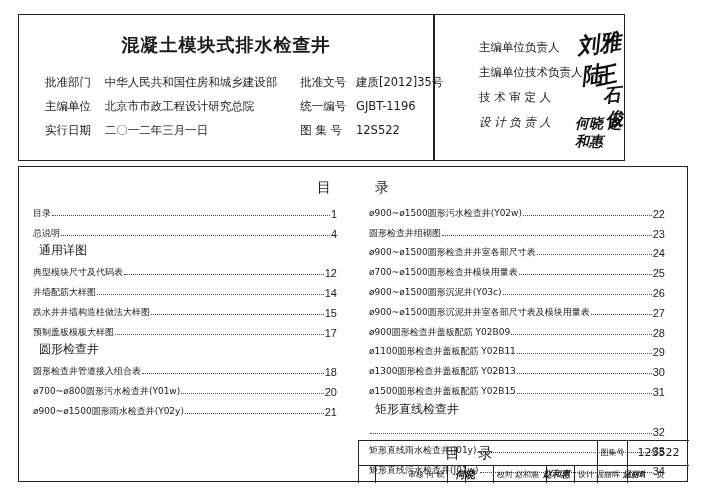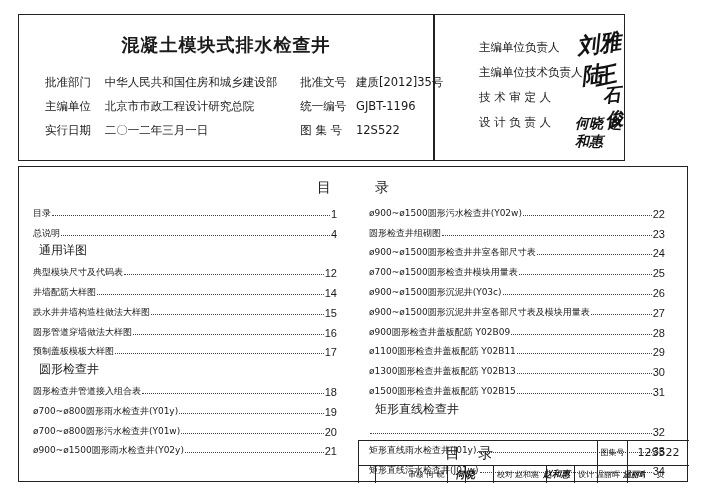--- a/index.html
+++ b/index.html
@@ -60,21 +60,21 @@
   <div class="info-row" style="top:108px;">
     <span class="lbl">实行日期</span>
     <span class="val1">二〇一二年三月一日</span>
     <span class="lbl2">图 集 号</span>
     <span>12S522</span>
   </div>
 
   <div class="resp" style="top:25px;">主编单位负责人</div>
   <div class="resp" style="top:50px;text-align:center;">主编单位技术负责人</div>
   <div class="resp" style="top:75px;">技 术 审 定 人</div>
-  <div class="resp" style="top:100px;">设 计 负 责 人</div>
+  <div class="resp" style="top:100px;font-style:italic;">设 计 负 责 人</div>
 
   <div class="sig" style="left:560px;top:14px;font-size:22px;transform:rotate(-8deg);">刘雅陆</div>
   <div class="sig" style="left:575px;top:46px;font-size:22px;transform:rotate(-12deg);">王</div>
   <div class="sig" style="left:585px;top:68px;font-size:18px;transform:rotate(-6deg);">石俊</div>
   <div class="sig" style="left:556px;top:100px;font-size:14px;">何晓 赵和惠</div>
 </div>
 
 <div id="bottom-box" class="box">
   <div id="toc-heading">
     <span class="h1">目</span>
@@ -102,39 +102,29 @@
         <span class="t">井墙配筋大样图</span>
         <span class="d"></span>
         <span class="p">14</span>
       </div>
     <div class="entry">
         <span class="t">跌水井井墙构造柱做法大样图</span>
         <span class="d"></span>
         <span class="p">15</span>
       </div>
     <div class="entry">
-        <span class="t">圆形管道穿墙做法大样图</span>
-        <span class="d"></span>
-        <span class="p">16</span>
-      </div>
-    <div class="entry">
         <span class="t">预制盖板模板大样图</span>
         <span class="d"></span>
         <span class="p">17</span>
       </div>
     <div class="section">圆形检查井</div>
     <div class="entry">
         <span class="t">圆形检查井管道接入组合表</span>
         <span class="d"></span>
         <span class="p">18</span>
-      </div>
-    <div class="entry">
-        <span class="t">ø700~ø800圆形雨水检查井(Y01y)</span>
-        <span class="d"></span>
-        <span class="p">19</span>
       </div>
     <div class="entry">
         <span class="t">ø700~ø800圆形污水检查井(Y01w)</span>
         <span class="d"></span>
         <span class="p">20</span>
       </div>
     <div class="entry">
         <span class="t">ø900~ø1500圆形雨水检查井(Y02y)</span>
         <span class="d"></span>
         <span class="p">21</span>

